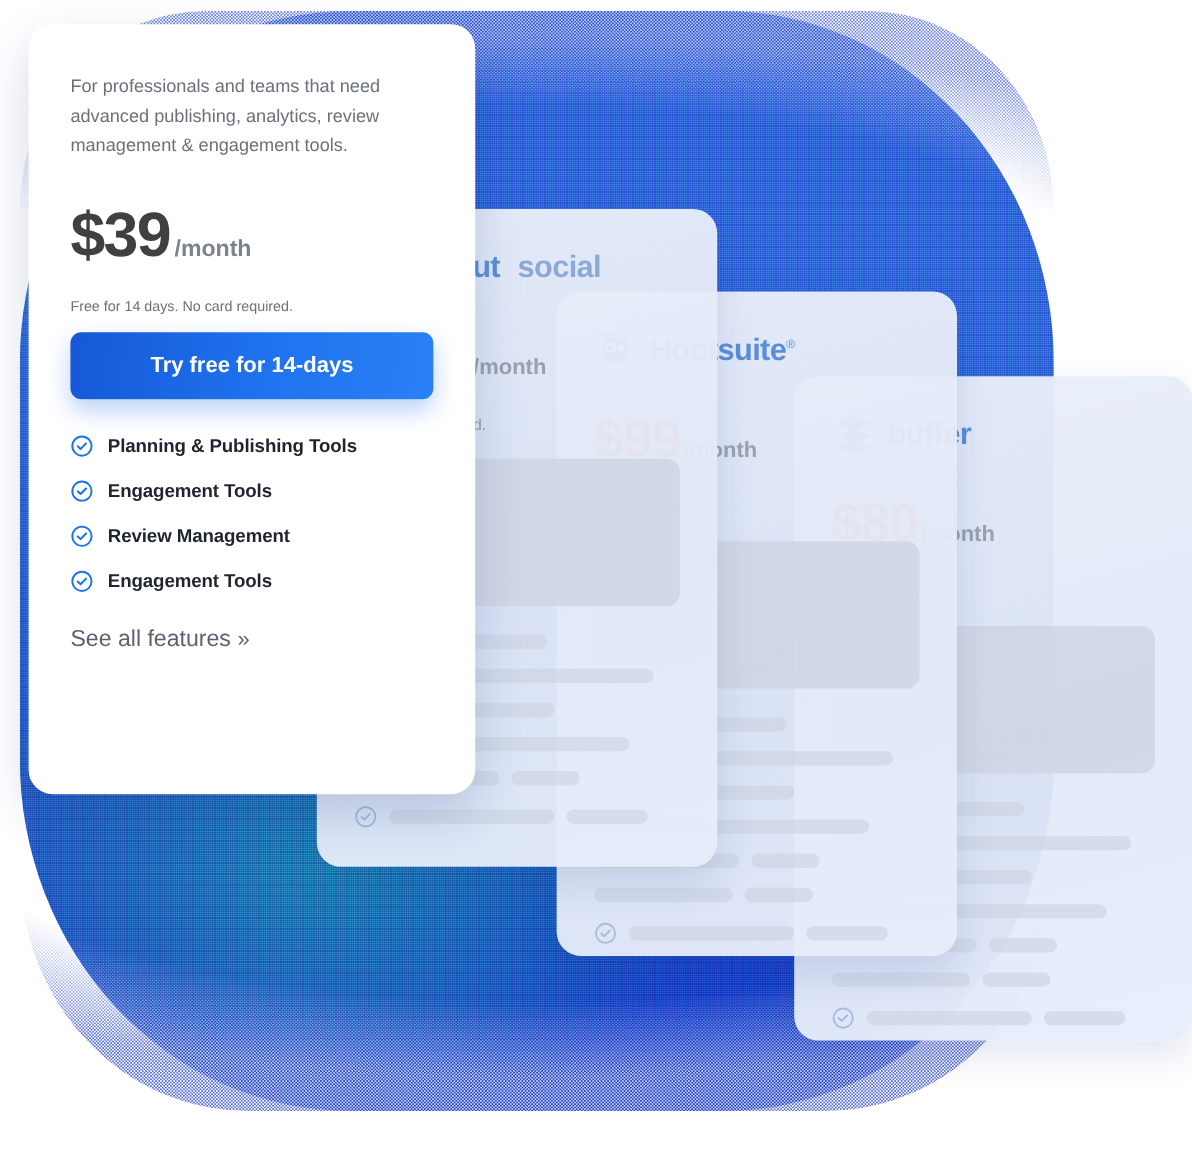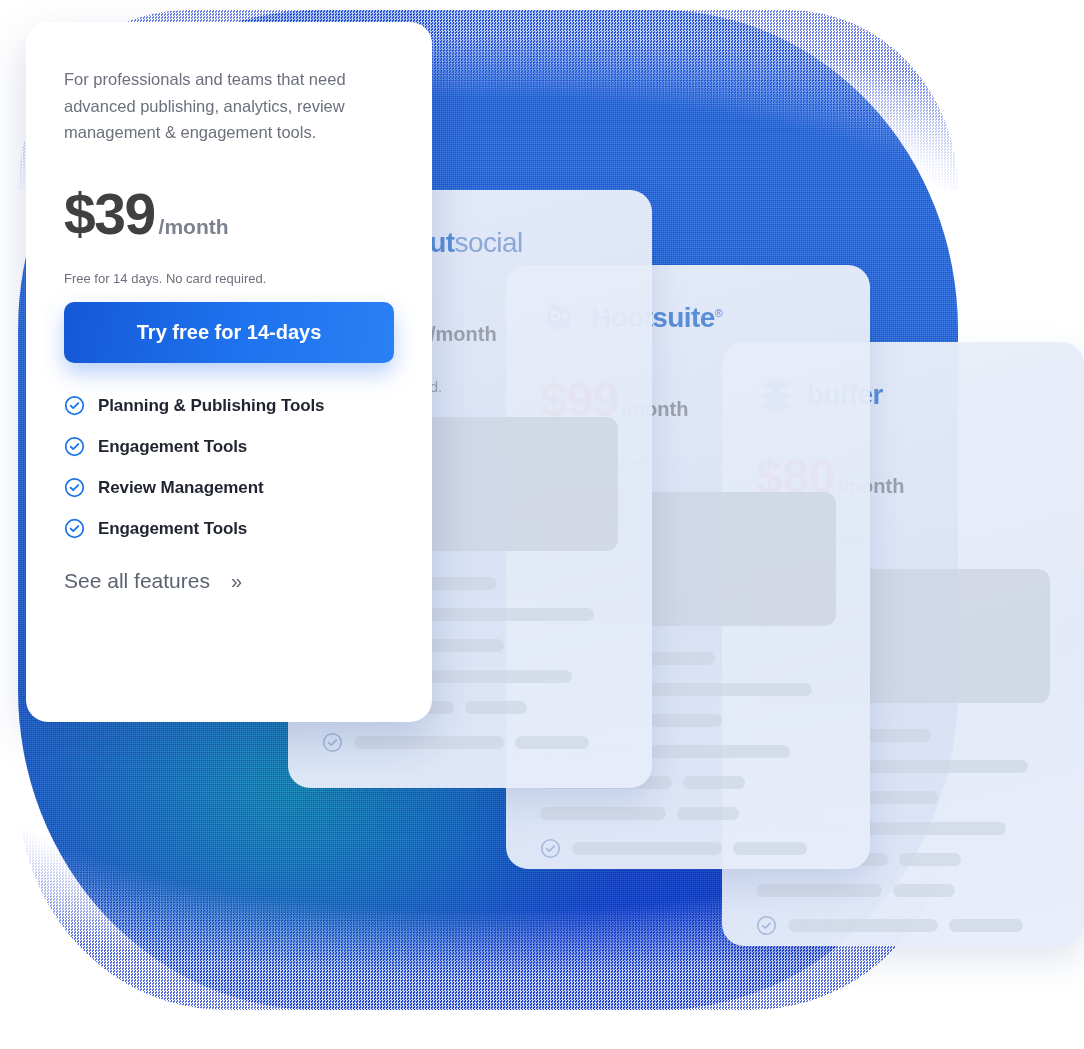--- a/index.html
+++ b/index.html
@@ -188,21 +188,21 @@
   .feature-label {
     font-size: 17px;
     font-weight: bold;
     color: #1f2430;
     letter-spacing: -0.1px;
     text-align: center;
   }
   .see-all {
     display: inline-flex;
     align-items: center;
-    gap: 21px;
+    gap: 6px;
     margin-top: 10px;
     font-size: 21px;
     color: #5b6270;
     text-decoration: none;
     cursor: pointer;
     text-align: right;
   }
   .chevs { font-size: 20px; color: #5b6270; line-height: 1; }
 
   
@@ -214,21 +214,21 @@
     height: 46px;
     margin-bottom: 34px;
   }
   .comp-logo-text {
     font-size: 28px;
     font-weight: bold;
     color: #5a8ed8;
     letter-spacing: -0.6px;
     white-space: nowrap;
   }
-  .comp-logo-text .light { font-weight: normal; color: #8ba9d8; }
+  .comp-logo-text .light { font-weight: bold; color: #8ba9d8; margin-left: 16px; }
   .comp-logo-text .reg { font-size: 11px; vertical-align: super; font-weight: normal; }
   .comp-price-row { display: flex; align-items: baseline; margin-bottom: 30px; }
   .comp-price {
     font-size: 49px;
     font-weight: bold;
     color: #ef5f62;
     letter-spacing: -1px;
     line-height: 1;
   }
   .comp-per {

